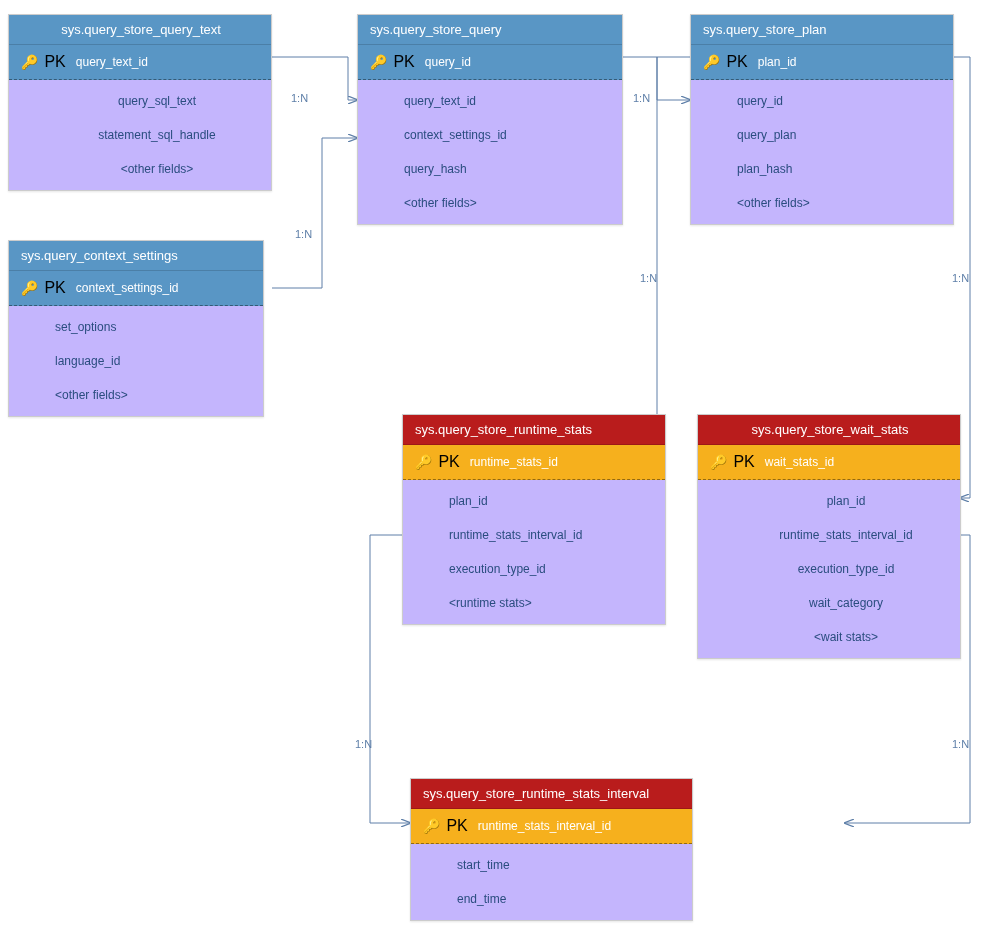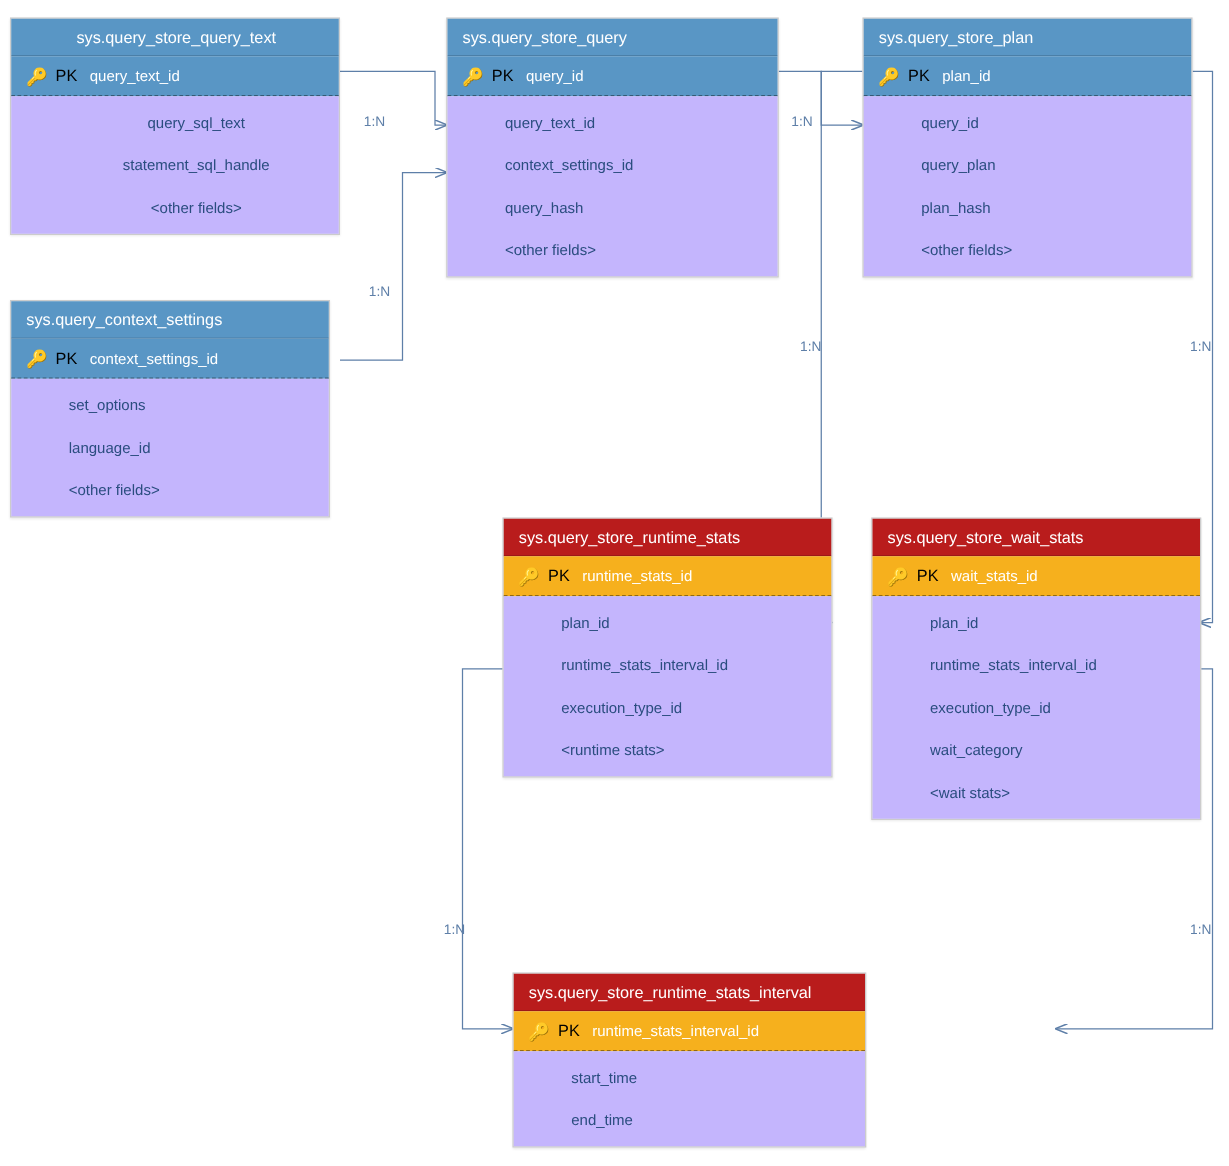--- a/index.html
+++ b/index.html
@@ -50,21 +50,21 @@
   .pk-row .key-icon {
     margin-right: 6px;
     color: #000;
     font-size: 14px;
     line-height: 1;
   }
   .pk-row .pk-label {
     color: #000;
     font-weight: 500;
     margin-right: 10px;
-    font-size: 13px;
+    font-size: 16px;
   }
   .pk-row .pk-field {
     color: #fff;
     font-size: 12px;
   }
   .entity .body {
     background: #c4b5fd;
     padding: 4px 0 4px 0;
   }
   .entity .field {
@@ -180,21 +180,21 @@
       <span class="pk-field">runtime_stats_id</span>
     </div>
     <div class="body">
       <div class="field">plan_id</div>
       <div class="field">runtime_stats_interval_id</div>
       <div class="field">execution_type_id</div>
       <div class="field">&lt;runtime stats&gt;</div>
     </div>
   </div>
 
-  <div class="entity yellow" style="left:697px; top:414px; width:264px;">
+  <div class="entity yellow" style="left:697px; top:414px; width:264px;text-align:center;">
     <div class="title">sys.query_store_wait_stats</div>
     <div class="pk-row">
       <span class="key-icon">🔑</span>
       <span class="pk-label">PK</span>
       <span class="pk-field">wait_stats_id</span>
     </div>
     <div class="body">
       <div class="field">plan_id</div>
       <div class="field">runtime_stats_interval_id</div>
       <div class="field">execution_type_id</div>

